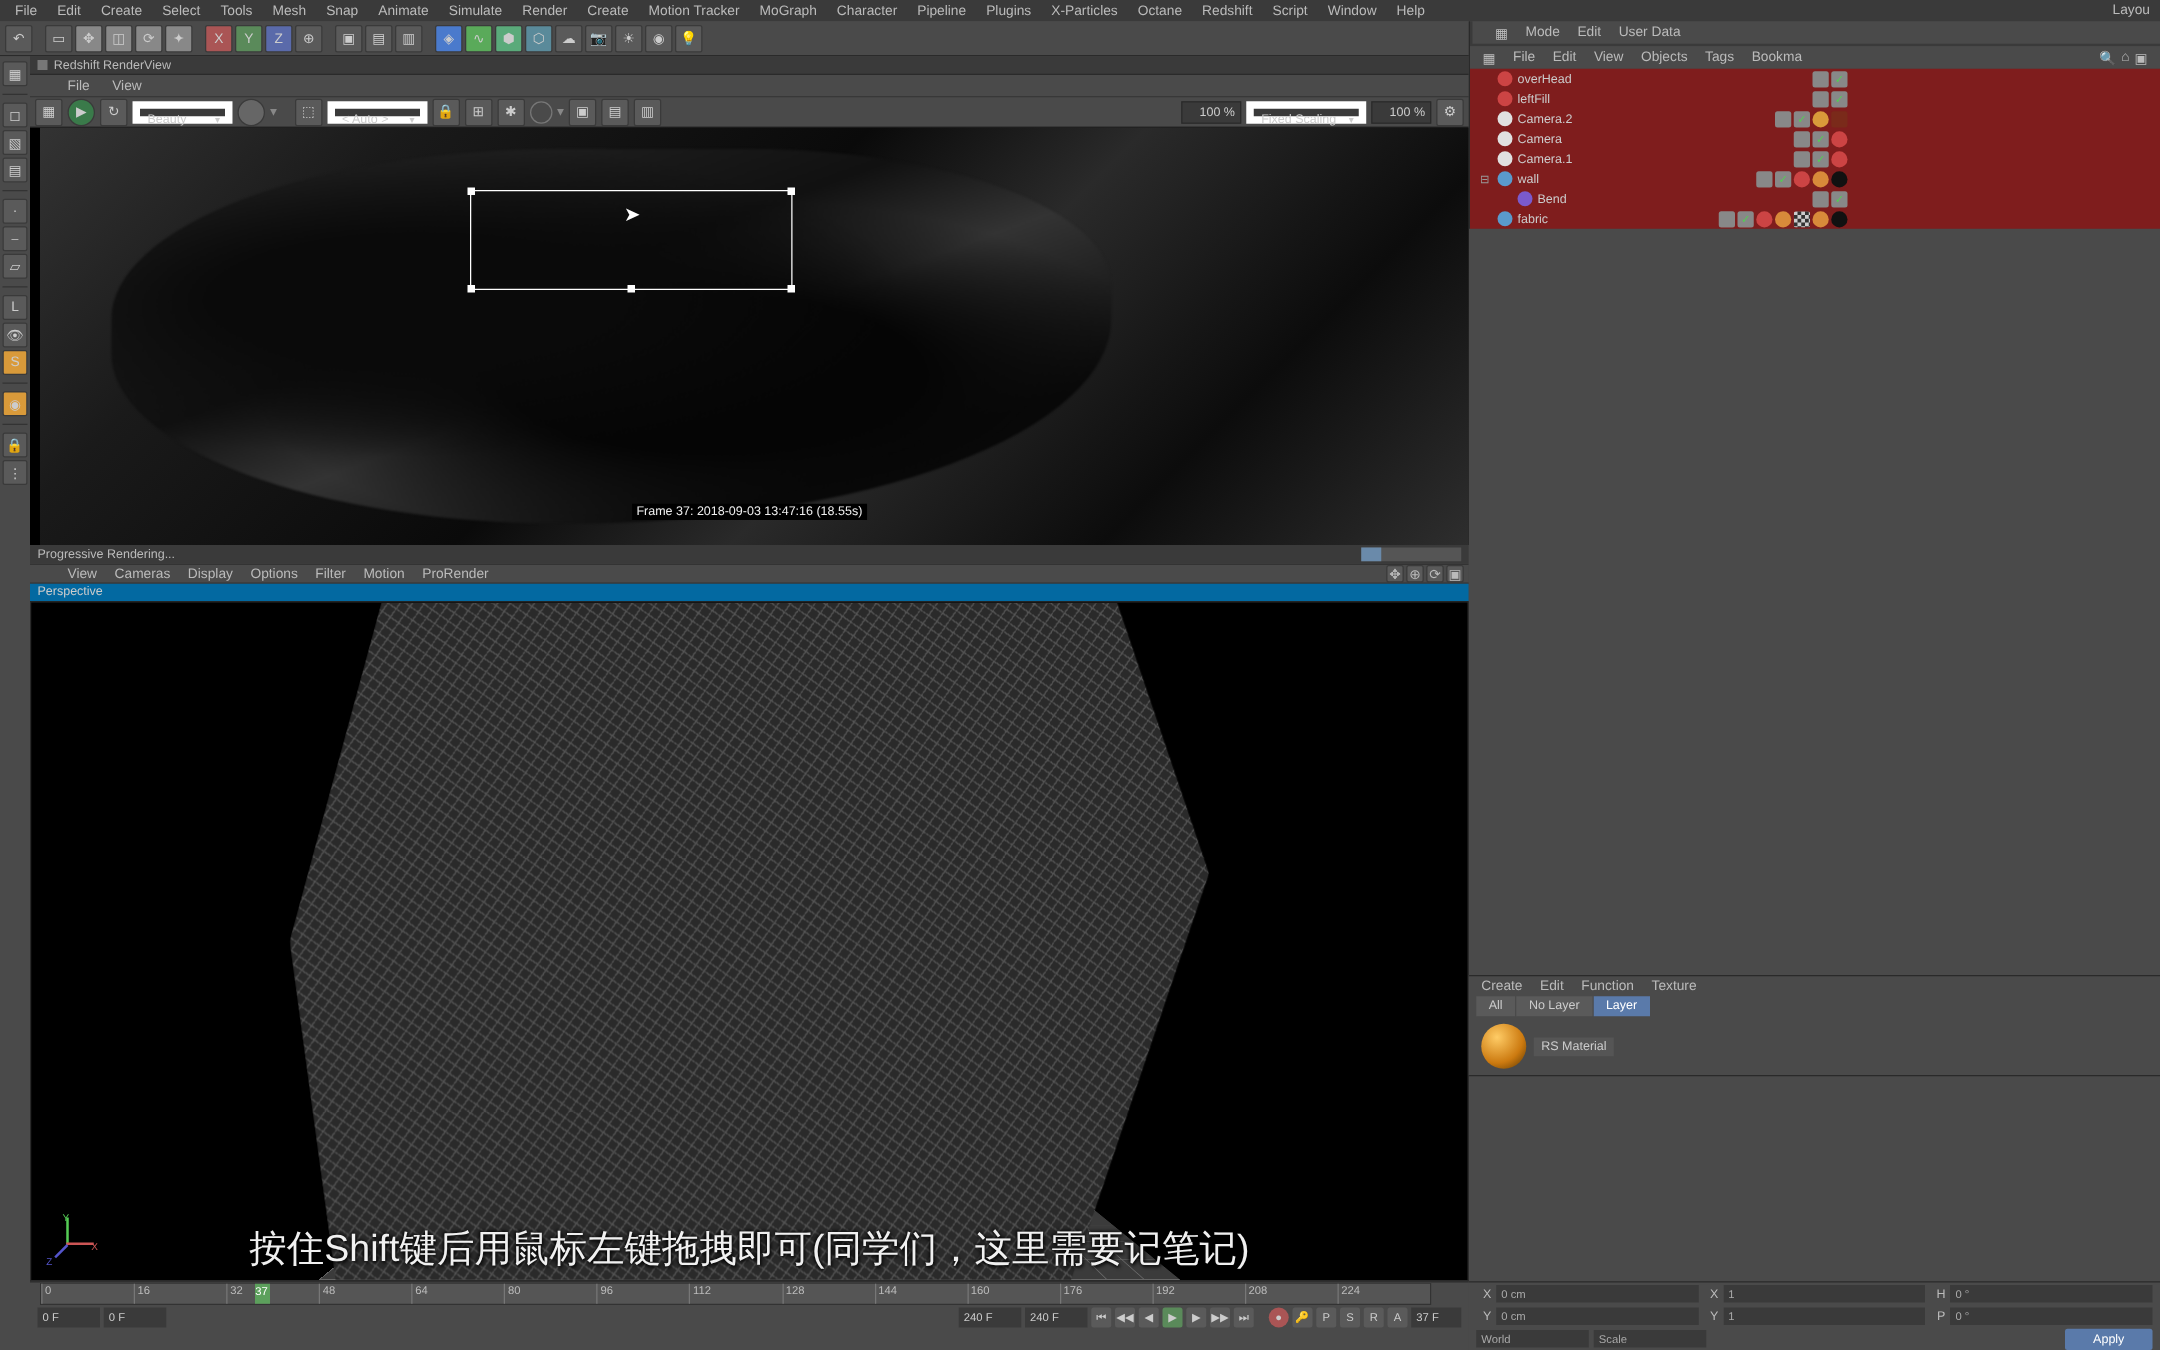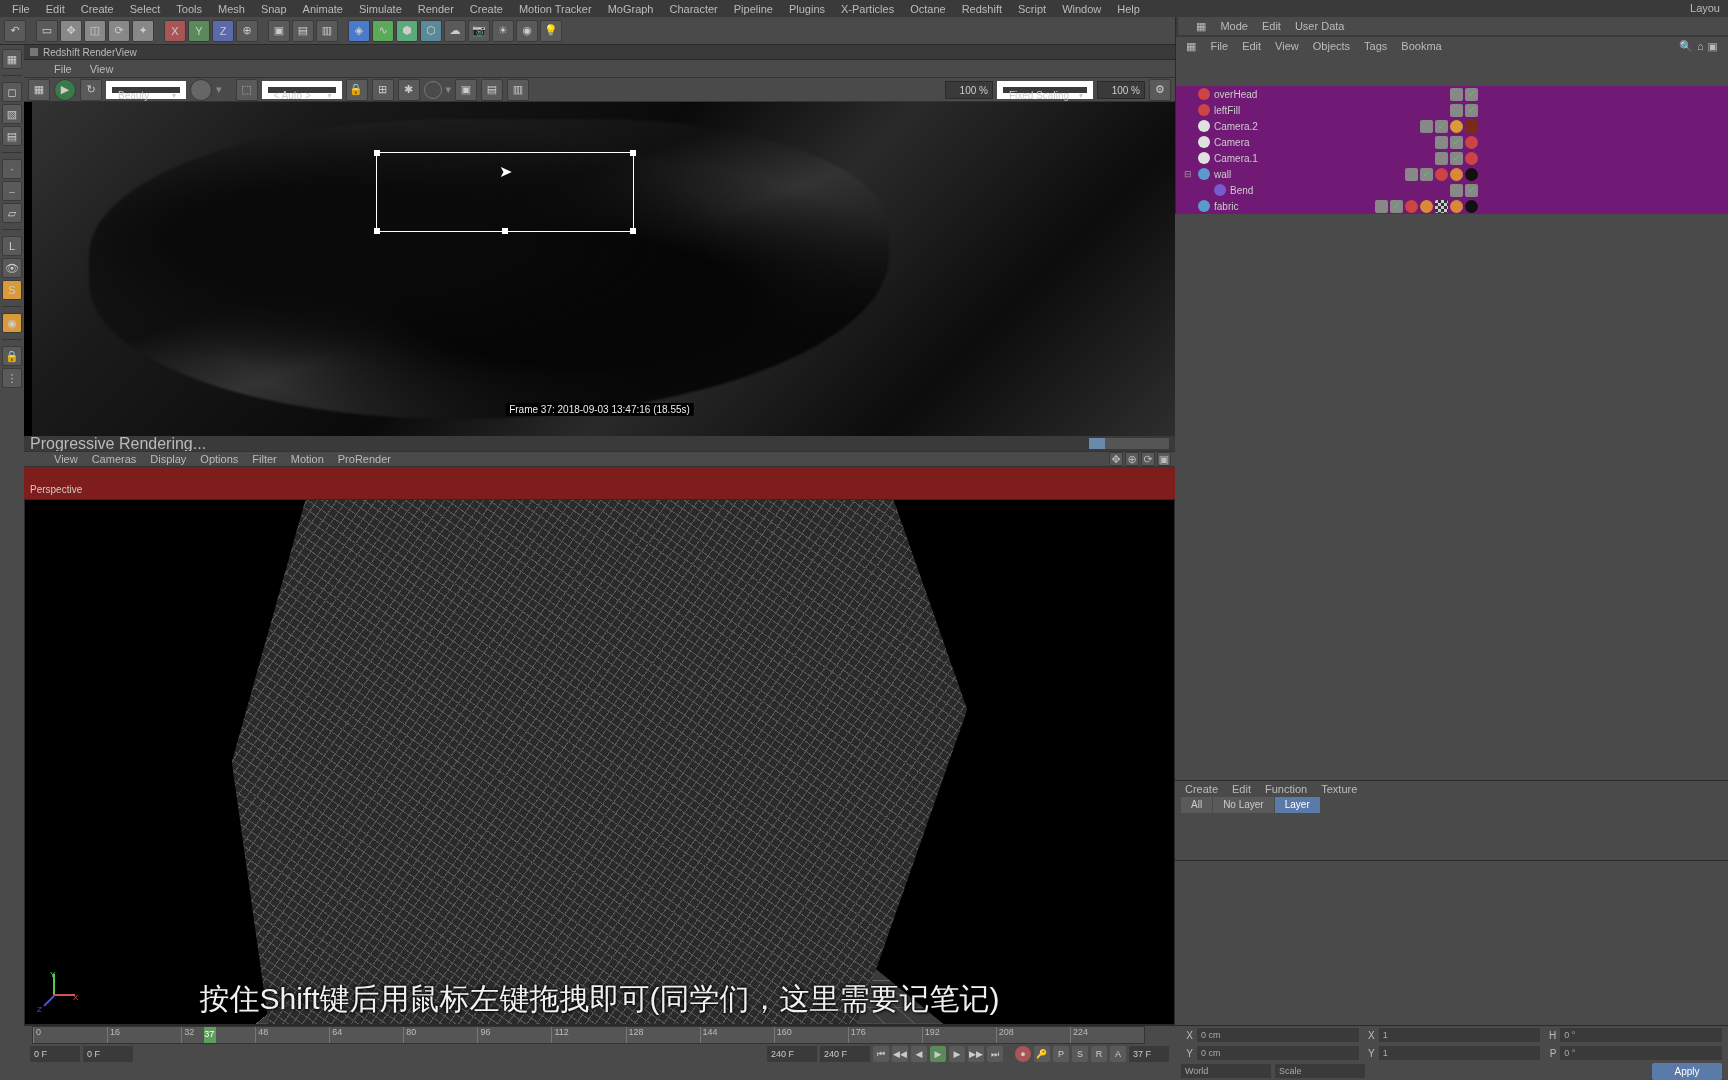--- a/index.html
+++ b/index.html
@@ -44,31 +44,31 @@
  radial-gradient(ellipse at 60% 60%, #050505 25%, transparent 55%),
  linear-gradient(160deg, #2c2c2c 0%, #111 40%, #333 55%, #0b0b0b 80%);
  border-radius:50% 40% 60% 50%;
  filter:blur(1px);
 }
 .marquee { position:absolute; border:1px solid #fff; }
 .handle { position:absolute; width:6px; height:6px; background:#fff; }
 .cursor-arrow { position:absolute; color:#fff; font-size:16px; pointer-events:none; }
 .frame-stamp { position:absolute; bottom:20px; left:50%; transform:translateX(-50%); background:#000; color:#eee; font-size:10px; padding:1px 4px; }
 
-.progress-bar { height:15px; background:#3a3a3a; display:flex; align-items:center; padding:0 6px; color:#bbb; font-size:16px; }
+.progress-bar { height:15px; background:#3a3a3a; display:flex; align-items:center; padding:0 6px; color:#bbb; font-size:10px; }
 .prog-track { margin-left:auto; width:80px; height:11px; background:#555; position:relative; }
 .prog-fill { position:absolute; left:0; top:0; bottom:0; width:20%; background:#6a8aaa; }
 
 
 .vp-menu { height:16px; background:#4a4a4a; display:flex; align-items:center; padding-left:30px; gap:14px; color:#bbb; border-top:1px solid #333; border-bottom:1px solid #333; }
 .vp-menu span { cursor:pointer; }
 .vp-icons { margin-left:auto; display:flex; gap:2px; padding-right:4px; }
 .vp-icons .tool-btn { width:14px; height:14px; }
 
-.vp-label { height:14px; background:#7f1d1d; padding:16px 6px; color:#ccc; font-size:10px; line-height:14px; }
+.vp-label { height:14px; background:#0369a1; padding:0 6px; color:#ccc; font-size:10px; line-height:14px; }
 
 .viewport { flex:1; background:#000; position:relative; border:1px solid #2a2a2a; min-height:290px; }
 .wire-bg { position:absolute; left:18%; right:18%; top:0; bottom:0;
  background:
   repeating-linear-gradient(35deg, #555 0 1px, transparent 1px 8px),
   repeating-linear-gradient(-55deg, #555 0 1px, transparent 1px 8px),
   #2a2a2a;
  clip-path: polygon(10% 0, 90% 0, 100% 40%, 85% 100%, 5% 100%, 0 50%);
 }
 .floor-grid { position:absolute; left:20%; right:20%; bottom:0; height:35%; background:
@@ -83,21 +83,21 @@
 .axis-gizmo .gz{ position:absolute; left:18px; bottom:18px; width:2px; height:14px; background:#55c; transform:rotate(225deg); transform-origin:bottom; }
 .gizmo-label { position:absolute; font-size:8px; }
 
 
 .right-stack { position:absolute; right:0; top:17px; width:553px; bottom:0; display:flex; flex-direction:column; background:#4a4a4a; }
 
 .objects-panel { flex:0 0 auto; border-left:1px solid #2a2a2a; }
 .panel-title { height:20px; background:#3a3a3a; display:flex; align-items:center; padding:0 8px; color:#d99a3a; font-size:11px; }
 .obj-menu { height:18px; background:#4a4a4a; display:flex; align-items:center; gap:14px; padding:0 10px; color:#bbb; }
 .obj-menu .right-icons { margin-left:auto; display:flex; gap:4px; }
-.obj-tree { background:#701a75;margin-top:31px; }
+.obj-tree { background:#7f1d1d; }
 .obj-row { height:16px; display:flex; align-items:center; padding-left:8px; gap:4px; }
 .obj-row .exp { width:10px; color:#999; font-size:9px; }
 .obj-row .oicon { width:12px; height:12px; border-radius:50%; }
 .obj-row .oname { flex:0 0 80px; color:#ccc; font-size:10px; }
 .obj-row .tags { display:flex; gap:2px; margin-left:auto; padding-right:250px; }
 .tag { width:13px; height:13px; border-radius:2px; }
 .tag.grey{background:#888;} .tag.check{background:#888;color:#5c5;font-size:9px;text-align:center;line-height:13px;}
 .tag.red{background:#c44;border-radius:50%;} .tag.darkred{background:#7a2a1a;}
 .tag.orange{background:#d88a3a;border-radius:50%;} .tag.black{background:#111;border-radius:50%;}
 .tag.checker{background:repeating-conic-gradient(#333 0 25%,#ccc 0 50%) 0 0/6px 6px;}
@@ -414,20 +414,24 @@
         <span>Create</span>
         <span>Edit</span>
         <span>Function</span>
         <span>Texture</span>
       </div>
     <div class="mat-tabs" id="mat-tabs">
         <div class="mat-tab">All</div>
         <div class="mat-tab">No Layer</div>
         <div class="mat-tab active">Layer</div>
       </div>
+    <div class="mat-swatch">
+      <div class="swatch-ball"></div>
+      <div class="swatch-label">RS Material</div>
+    </div>
   </div>
 
   <div style="height:220px;border-top:1px solid #2a2a2a">
     <div class="attrib-menu" style="position:absolute;top:0;right:0;left:auto;width:550px;">
       <span style="margin-left:8px">▦</span>
       <span>Mode</span>
       <span>Edit</span>
       <span>User Data</span>
     </div>
   </div>

